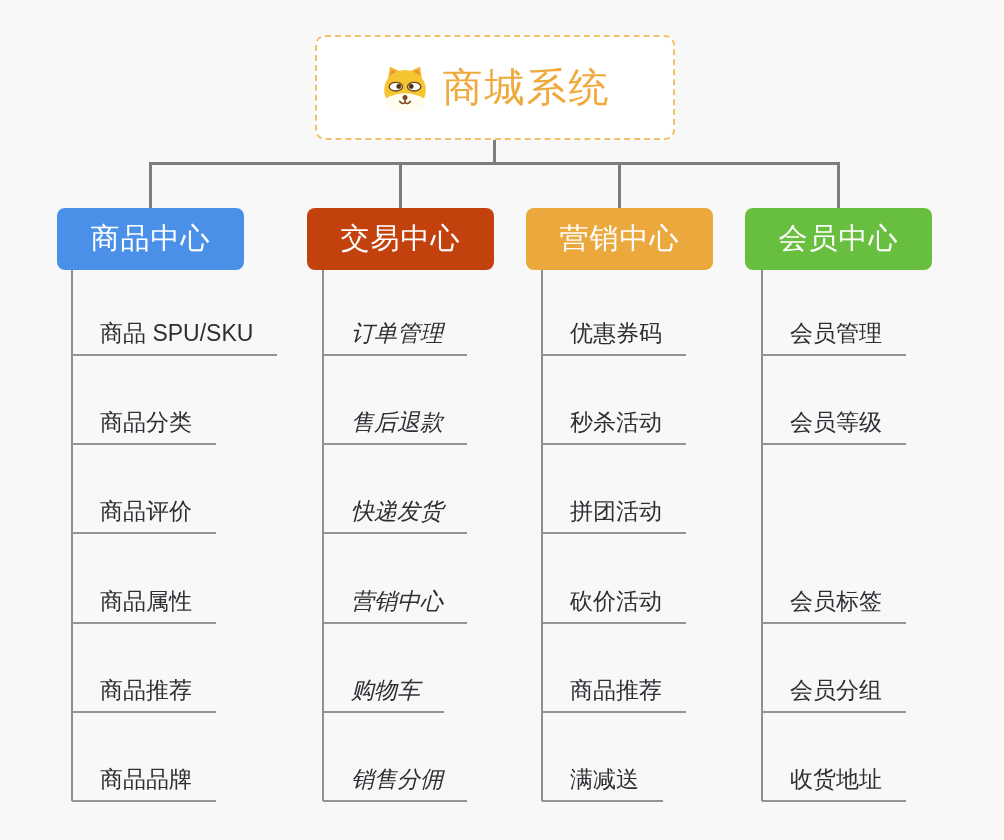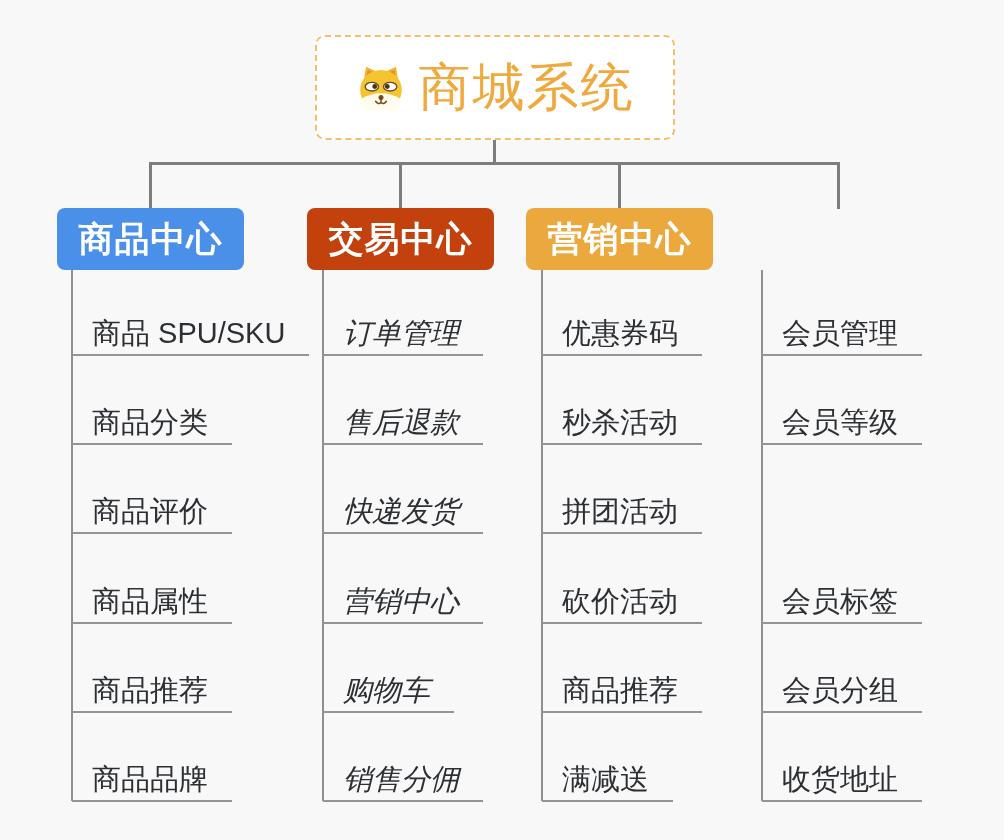--- a/index.html
+++ b/index.html
@@ -24,21 +24,21 @@
     box-sizing: border-box;
     background: #ffffff;
     border: 2px dashed #f2c06a;
     border-radius: 10px;
     display: flex;
     align-items: center;
     justify-content: center;
     gap: 13px;
   }
   .root-title {
-    font-size: 52px;
+    font-size: 40px;
     color: #efa93d;
     letter-spacing: 2px;
     white-space: nowrap;
   }
   .dog { display: inline-flex; }
 
   
   .line { position: absolute; background: #7d7d7d; }
   .stub  { left: 493px; top: 140px; width: 3px; height: 23px; }
   .hline { left: 149px; top: 162px; width: 691px; height: 3px; }
@@ -59,40 +59,39 @@
   .v2 { left: 541px; }
   .v3 { left: 761px; }
 
   
   .branch {
     position: absolute;
     top: 208px;
     width: 187px; height: 62px;
     border-radius: 8px;
     color: #ffffff;
-    font-size: 35px;
+    font-size: 29px;
     letter-spacing: 1px;
     display: flex;
     align-items: center;
     justify-content: center;
     white-space: nowrap;
-    font-weight: bold;
   }
   .c0 { left: 57px; }
   .c1 { left: 307px; }
   .c2 { left: 526px; }
   .c3 { left: 745px; }
 
   
   .leaf {
     position: absolute;
-    font-size: 29px;
+    font-size: 23px;
     line-height: 28px;
     color: #2c2f33;
-    padding: 0 24px 7px 20px;
+    padding: 0 24px 7px 28px;
     border-bottom: 2px solid #949494;
     white-space: nowrap;
   }
   .l0 { left: 72px; }
   .l1 { left: 323px; font-style: italic; }
   .l2 { left: 542px; }
   .l3 { left: 762px; }
   .r0 { top: 319px; }
   .r1 { top: 408px; }
   .r2 { top: 497px; }
@@ -128,20 +127,21 @@
   <div class="line stub"></div>
   <div class="line hline"></div>
   <div class="line drop drop0"></div>
   <div class="line drop drop1"></div>
   <div class="line drop drop2"></div>
   <div class="line drop drop3"></div>
 
   <div class="branch c0" style="background-color: rgb(74, 144, 232);">商品中心</div>
   <div class="branch c1" style="background-color: #c2410c;">交易中心</div>
   <div class="branch c2" style="background-color: rgb(235, 168, 60);">营销中心</div>
+  <div class="branch c3" style="background-color: rgb(104, 191, 63);">会员中心</div>
 
   <div class="vline v0"></div>
   <div class="vline v1"></div>
   <div class="vline v2"></div>
   <div class="vline v3"></div>
 
   <div class="leaf l0 r0">商品 SPU/SKU</div>
   <div class="leaf l0 r1">商品分类</div>
   <div class="leaf l0 r2">商品评价</div>
   <div class="leaf l0 r3">商品属性</div>

